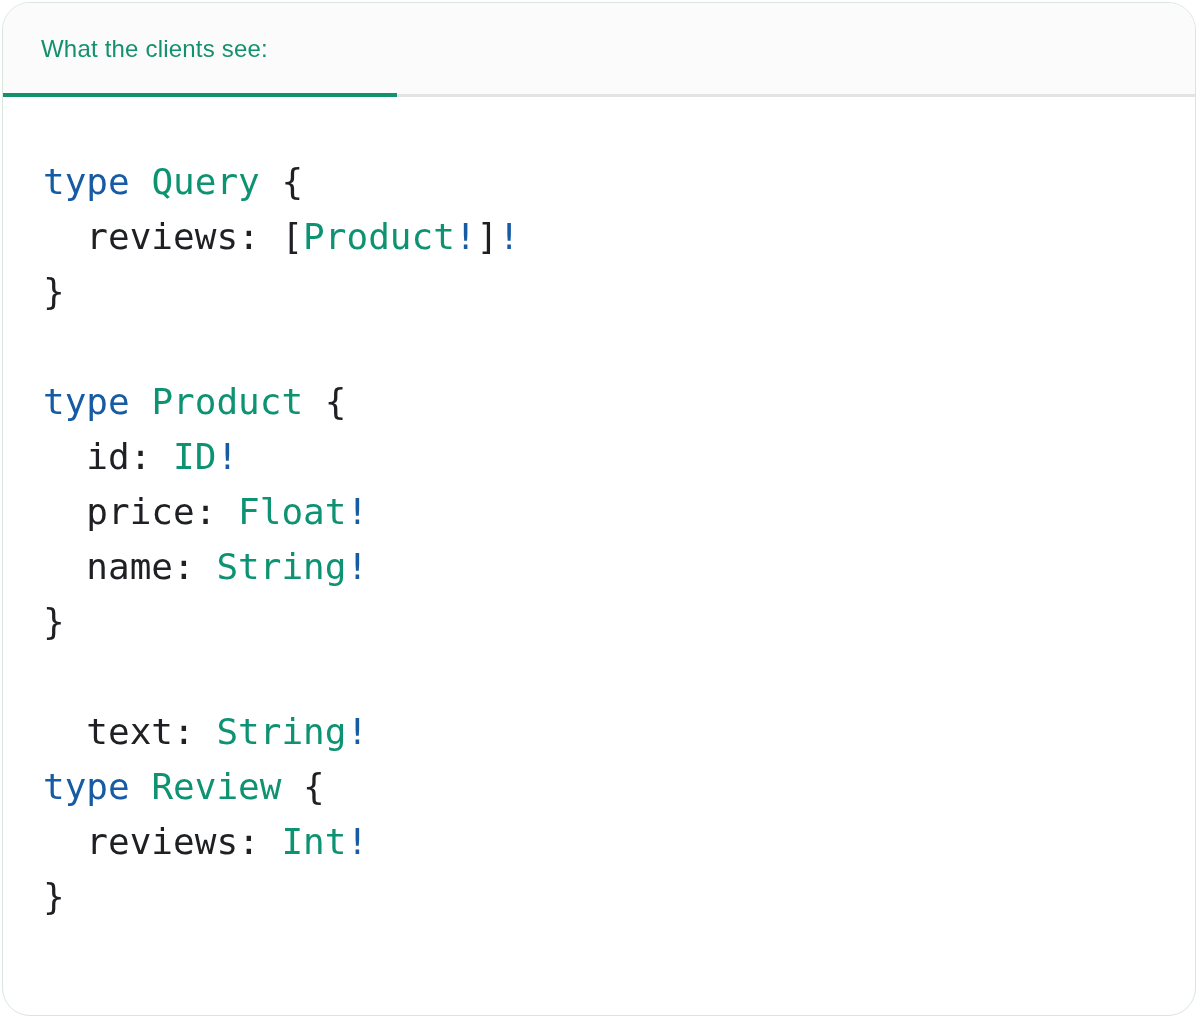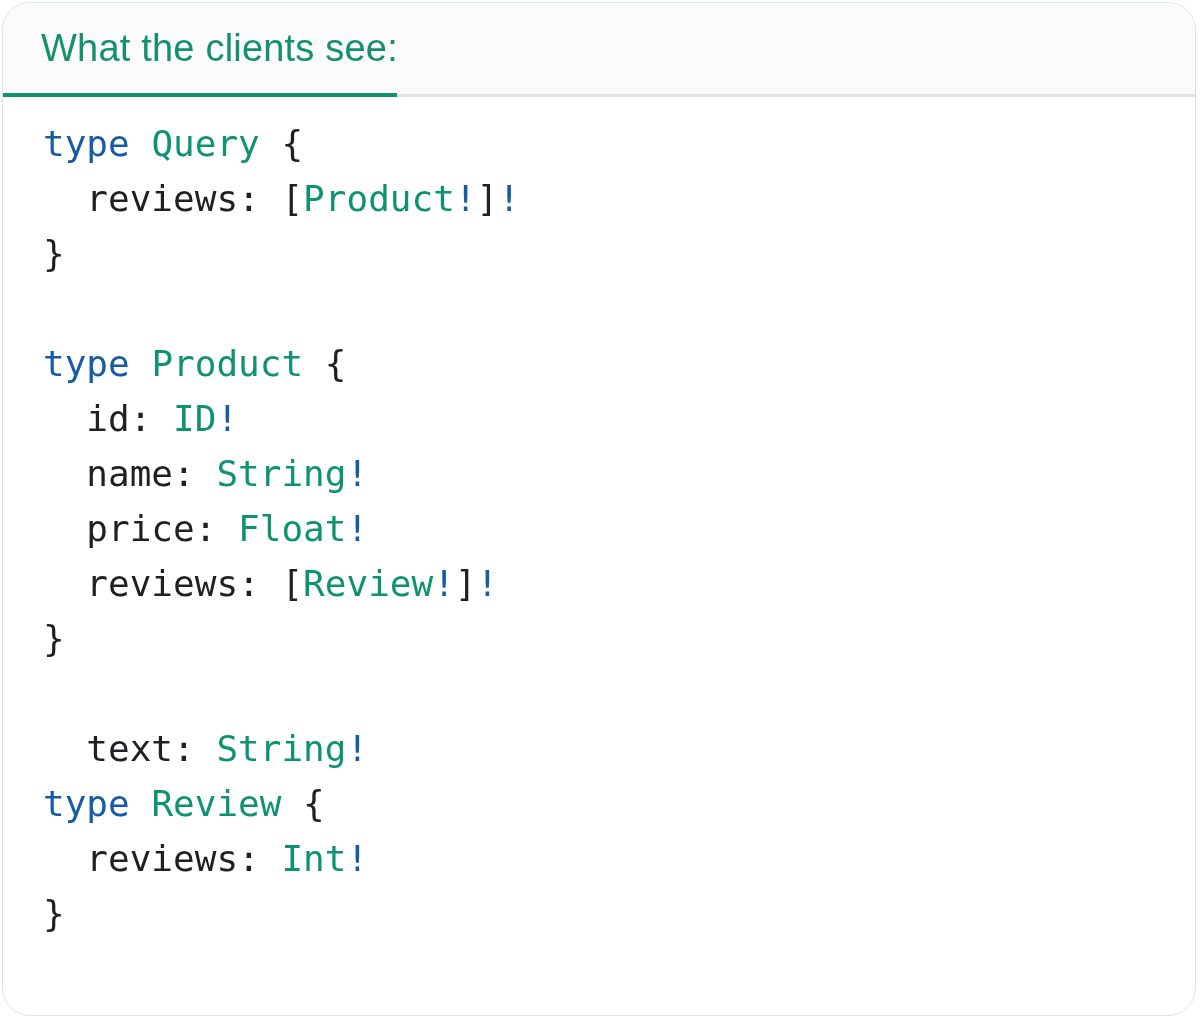--- a/index.html
+++ b/index.html
@@ -31,35 +31,35 @@
     align-items: center;
   }
   .tab {
     padding-left: 38px;
     display: flex;
     align-items: center;
     height: 100%;
     cursor: pointer;
   }
   .tab-label {
-    font-size: 38px;
+    font-size: 24px;
     font-weight: 500;
     letter-spacing: 0.2px;
     color: var(--header-green, #12916c);
   }
   .tab-indicator {
     position: absolute;
     left: 0;
     bottom: -3px;
     width: 394px;
     height: 4px;
     background: var(--indicator, #12916c);
   }
   .code-area {
-    padding: 19px 40px 0 40px;
+    padding: 57px 40px 0 40px;
     font-family: "DejaVu Sans Mono", "Liberation Mono", monospace;
     font-size: 36px;
     font-weight: 500;
     line-height: 55px;
     color: var(--plain, #1f2023);
   }
   .code-line {
     white-space: pre;
     height: 55px;
   }
@@ -80,23 +80,22 @@
     <div class="tab-indicator"></div>
   </div>
 
   <div class="code-area">
       <div class="code-line"><span class="tok-kw">type</span><span class="tok-plain"> </span><span class="tok-type">Query</span><span class="tok-plain"> {</span></div>
       <div class="code-line"><span class="tok-plain">  reviews: </span><span class="tok-punct">[</span><span class="tok-type">Product</span><span class="tok-bang">!</span><span class="tok-punct">]</span><span class="tok-bang">!</span></div>
       <div class="code-line"><span class="tok-plain">}</span></div>
       <div class="code-line"> </div>
       <div class="code-line"><span class="tok-kw">type</span><span class="tok-plain"> </span><span class="tok-type">Product</span><span class="tok-plain"> {</span></div>
       <div class="code-line"><span class="tok-plain">  id: </span><span class="tok-type">ID</span><span class="tok-bang">!</span></div>
+      <div class="code-line"><span class="tok-plain">  price: </span><span class="tok-type">Float</span><span class="tok-bang">!</span></div>
       <div class="code-line"><span class="tok-plain">  name: </span><span class="tok-type">String</span><span class="tok-bang">!</span></div>
-      <div class="code-line"><span class="tok-plain">  price: </span><span class="tok-type">Float</span><span class="tok-bang">!</span></div>
-      <div class="code-line"><span class="tok-plain">  reviews: </span><span class="tok-punct">[</span><span class="tok-type">Review</span><span class="tok-bang">!</span><span class="tok-punct">]</span><span class="tok-bang">!</span></div>
       <div class="code-line"><span class="tok-plain">}</span></div>
       <div class="code-line"> </div>
       <div class="code-line"><span class="tok-plain">  text: </span><span class="tok-type">String</span><span class="tok-bang">!</span></div>
       <div class="code-line"><span class="tok-kw">type</span><span class="tok-plain"> </span><span class="tok-type">Review</span><span class="tok-plain"> {</span></div>
       <div class="code-line"><span class="tok-plain">  reviews: </span><span class="tok-type">Int</span><span class="tok-bang">!</span></div>
       <div class="code-line"><span class="tok-plain">}</span></div>
     </div>
 </div>
 
 </body></html>

